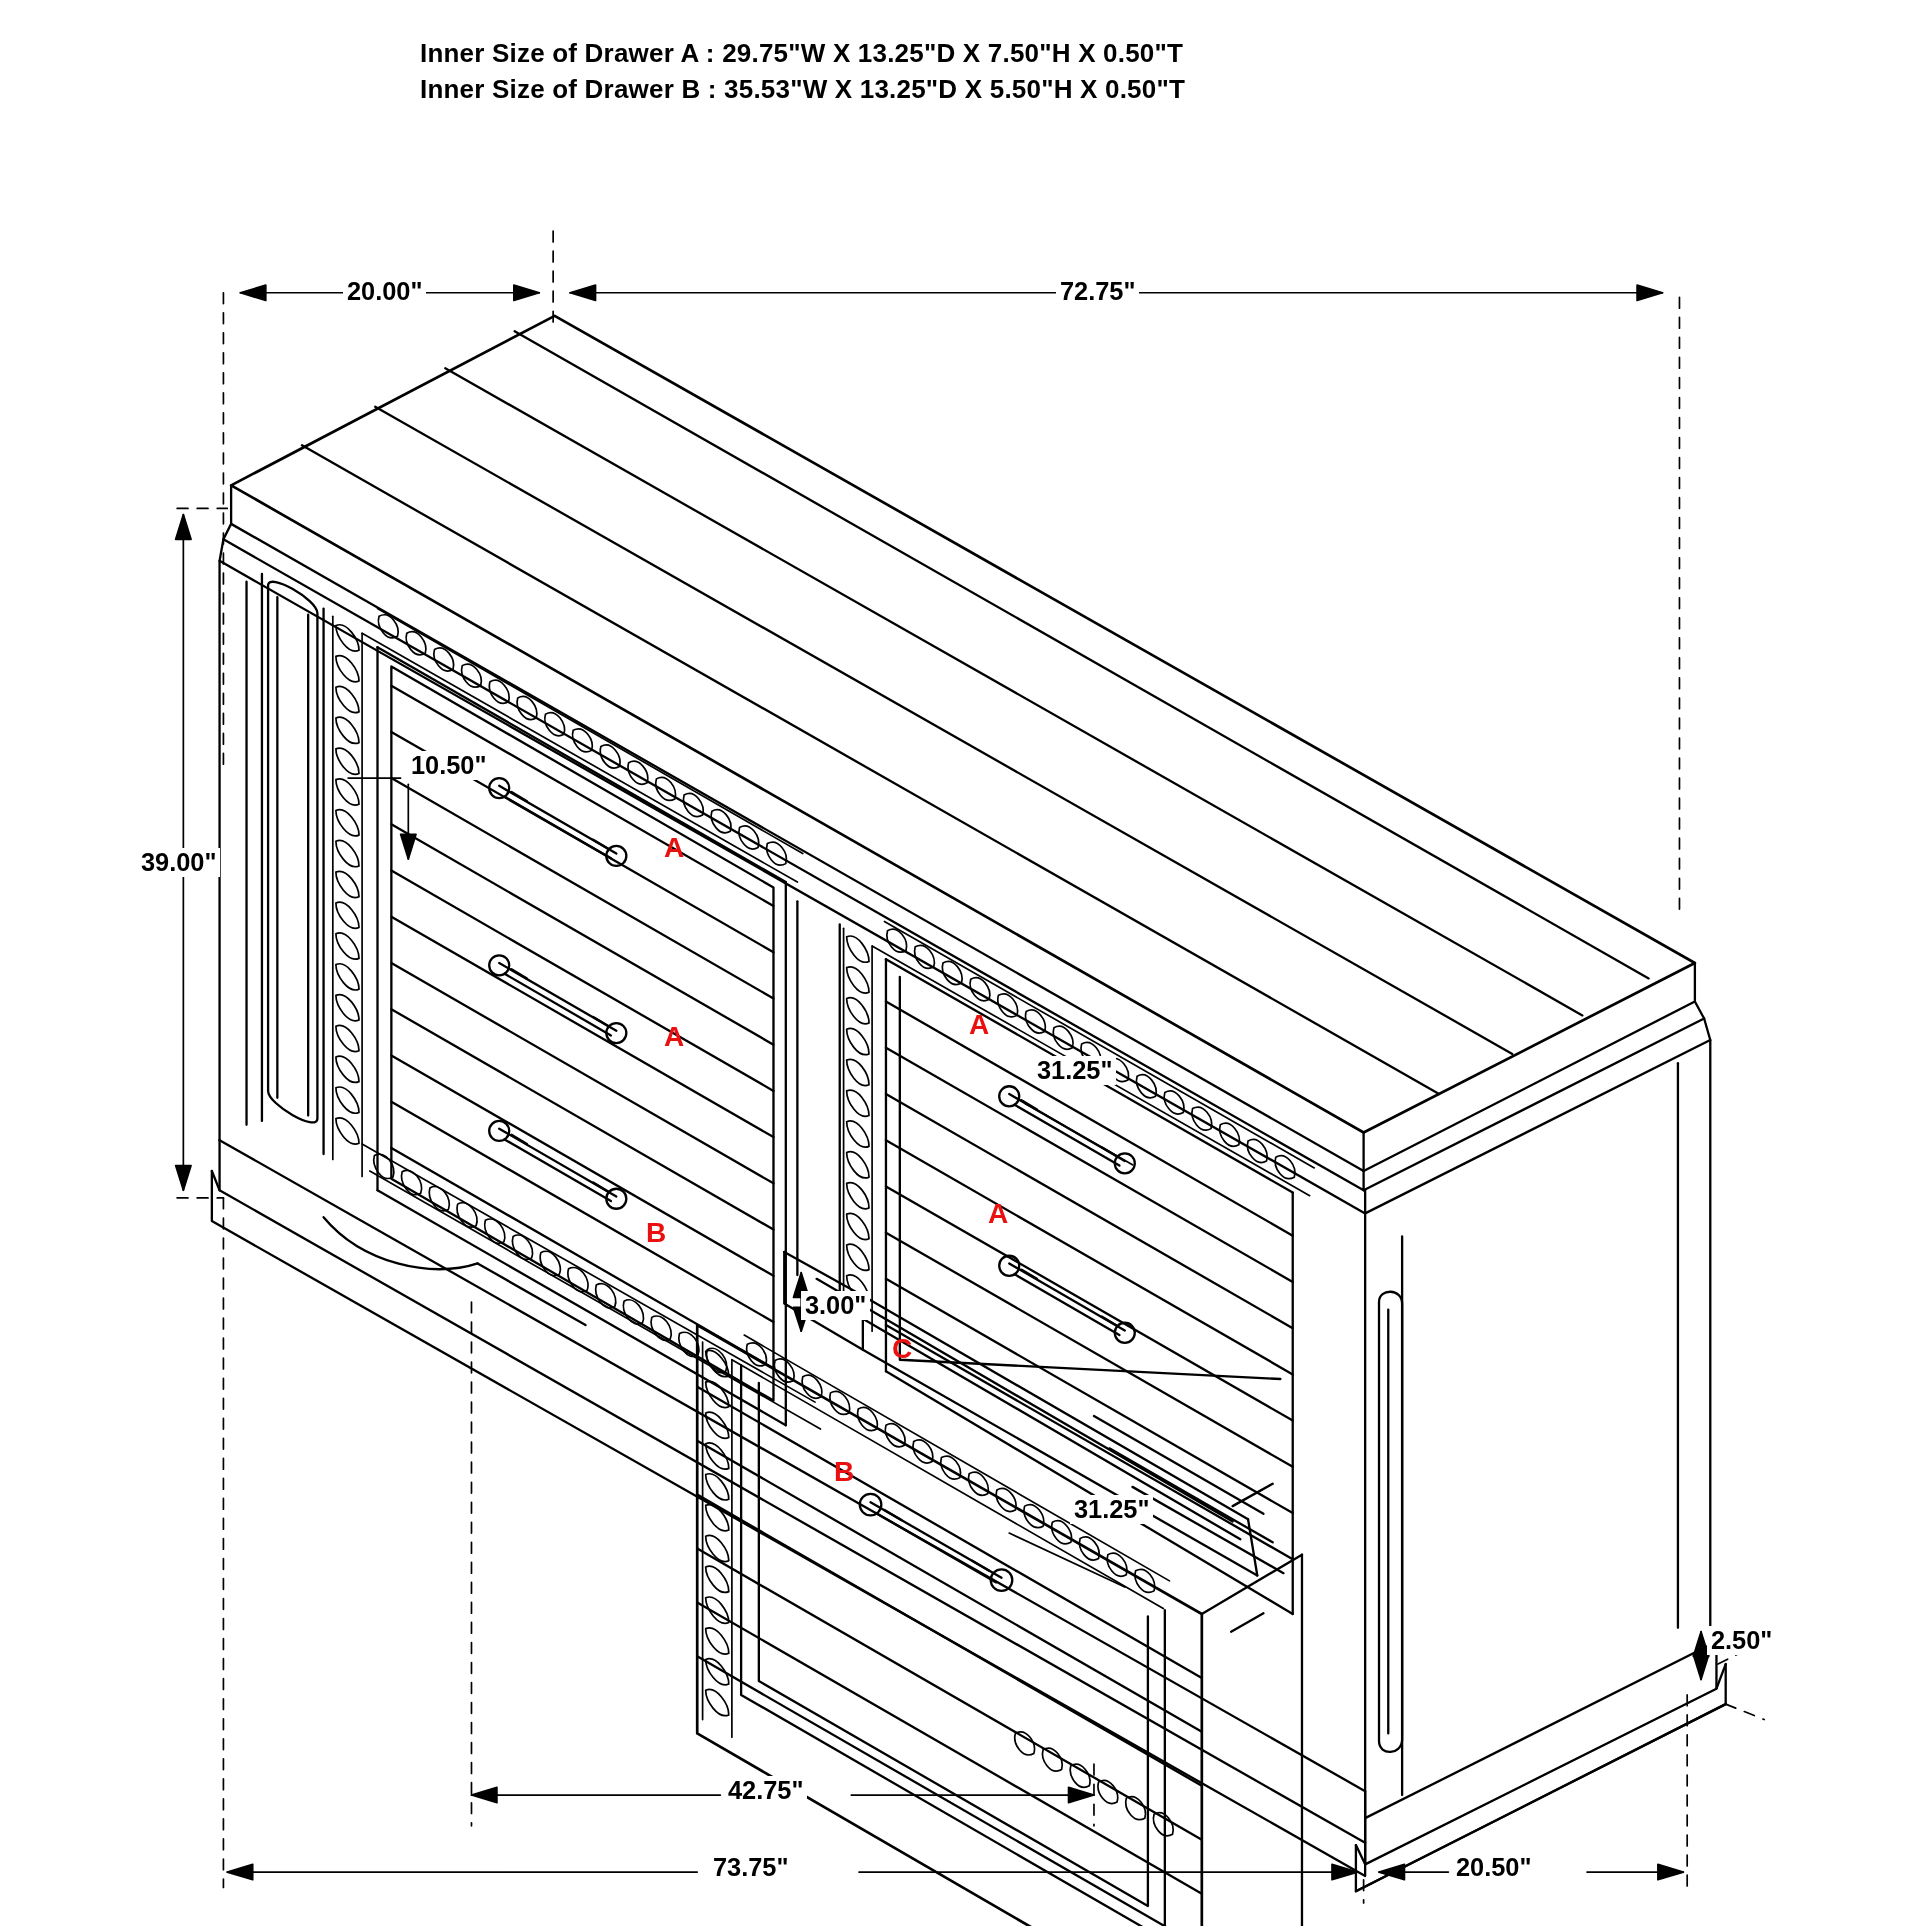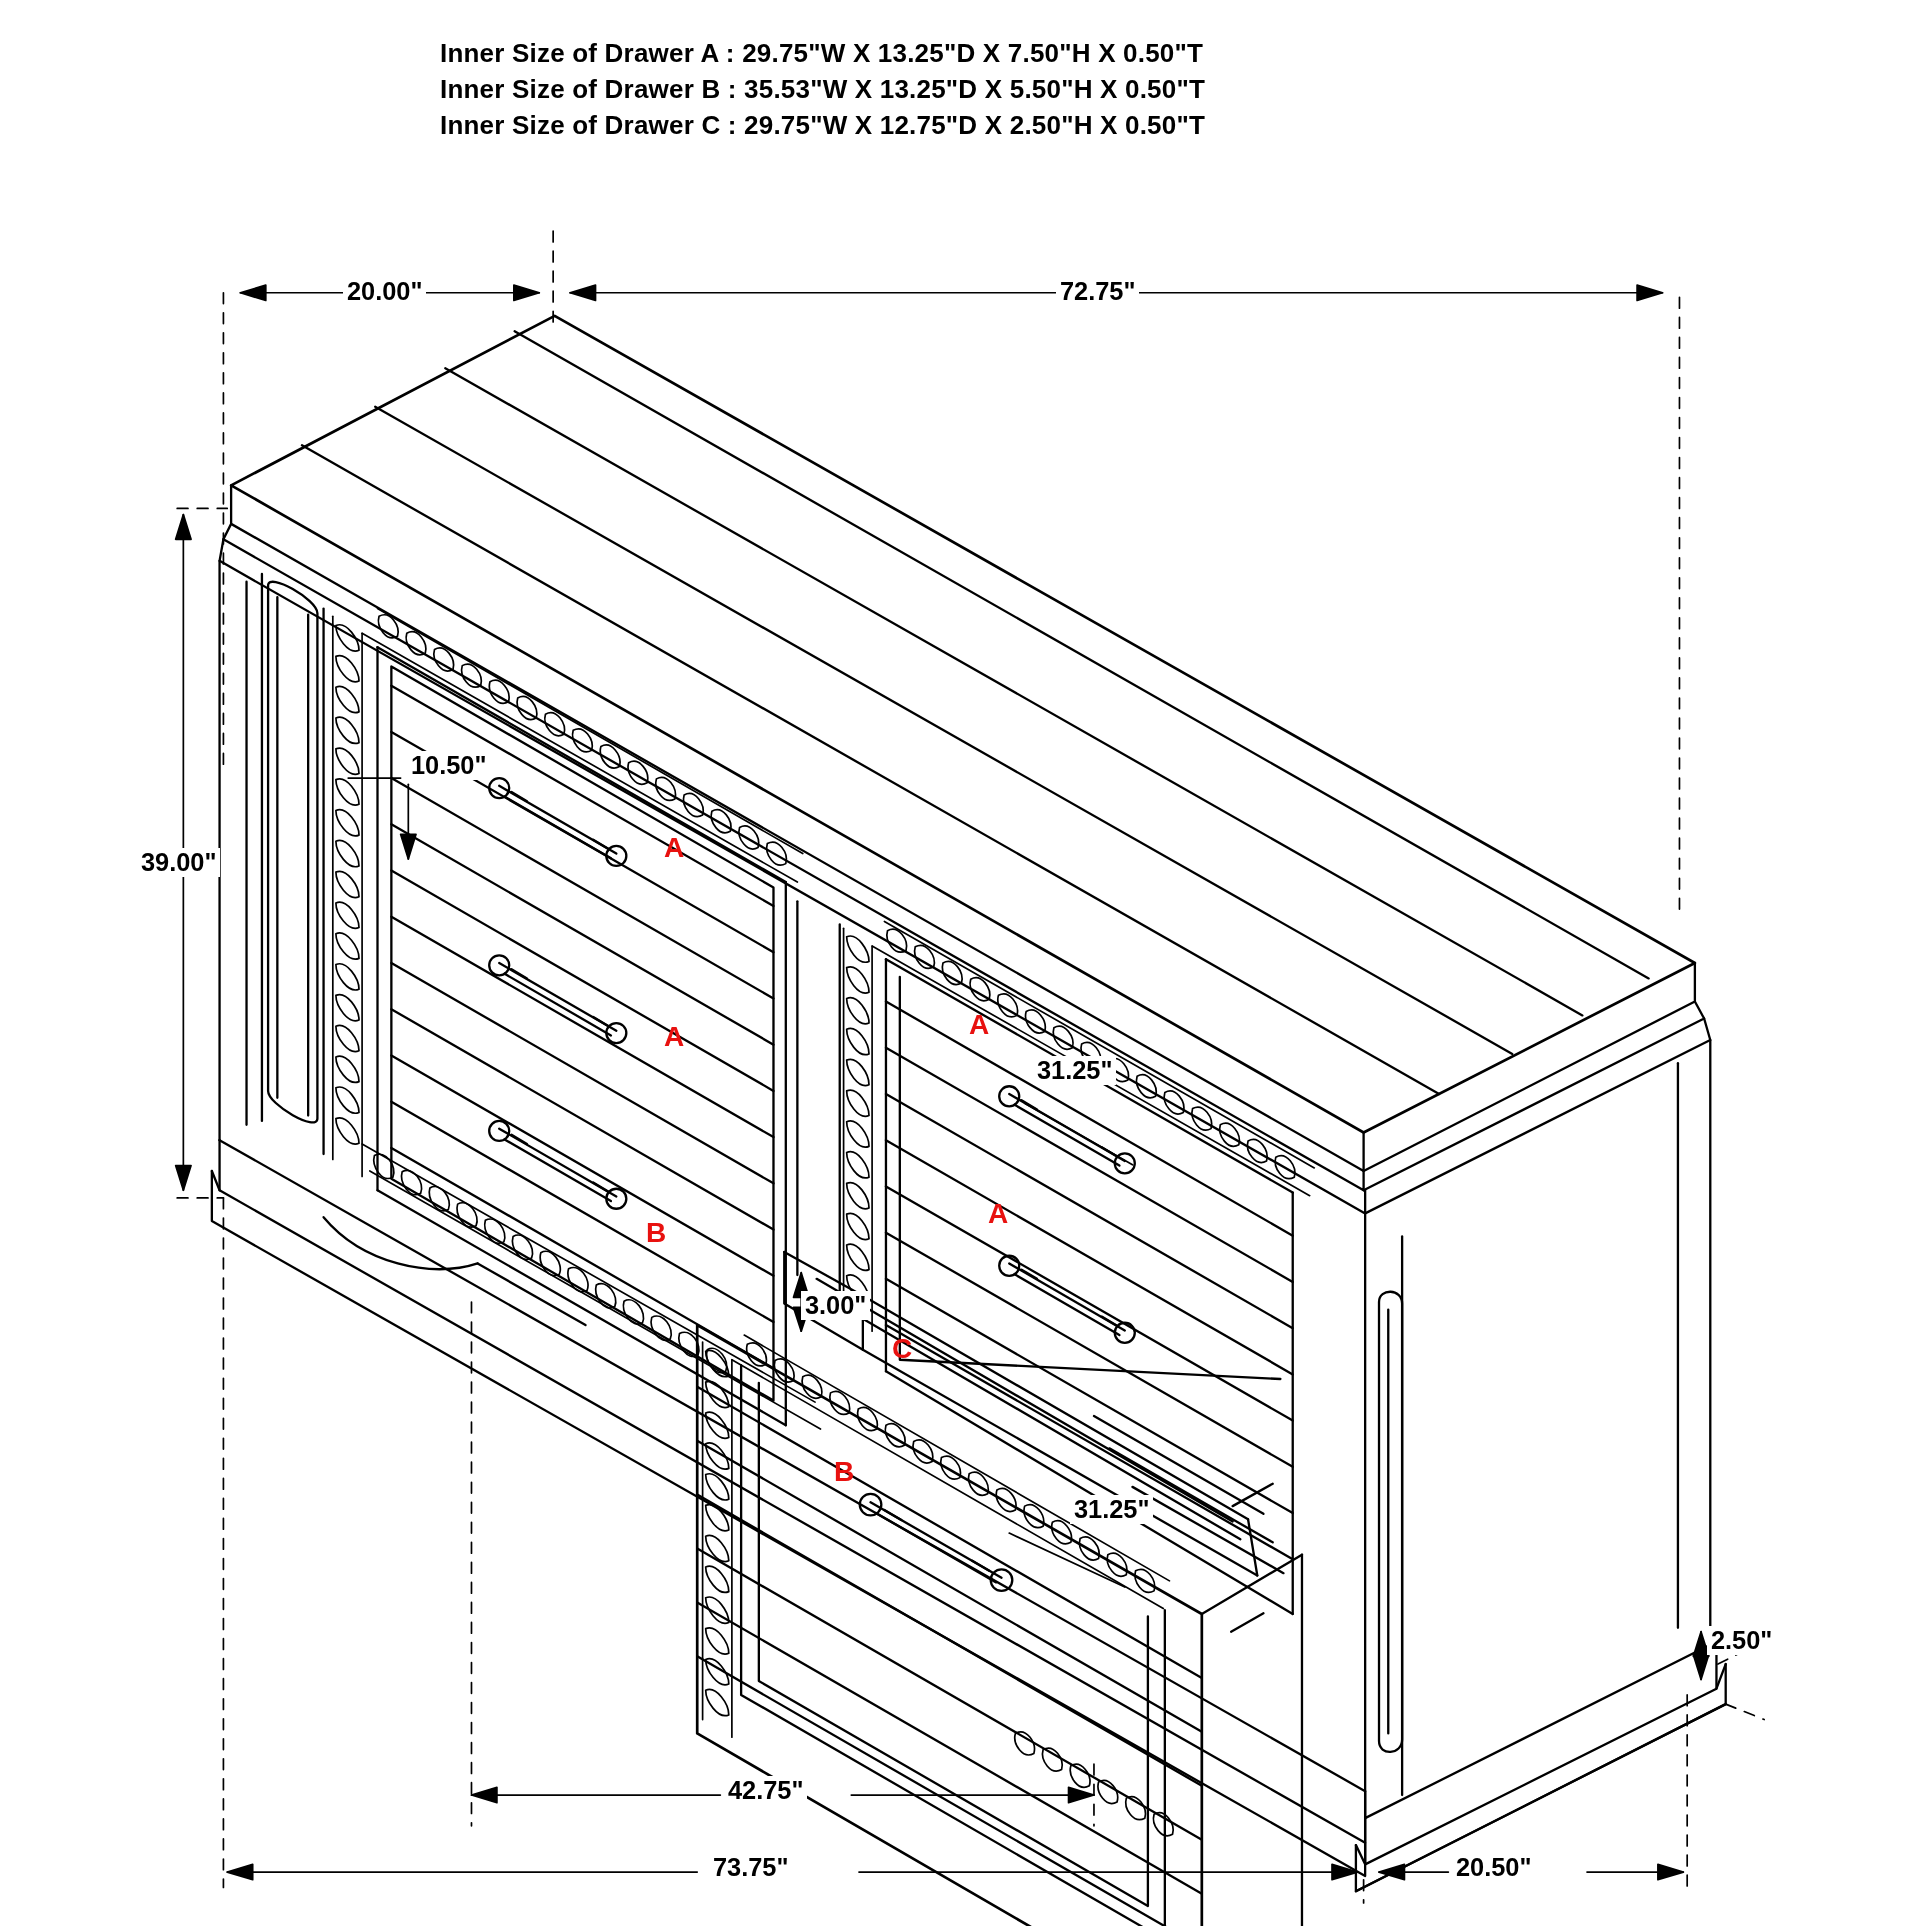--- a/index.html
+++ b/index.html
@@ -4,41 +4,40 @@
 <style>
   html,body{margin:0;padding:0;}
   body{
     width:1926px;height:1926px;background:#ffffff;
     font-family:"Liberation Sans", sans-serif;
     color:#000;overflow:hidden;position:relative;
   }
   #stage{position:absolute;left:0;top:0;width:1926px;height:1926px;}
   .spec-block{
     position:absolute;left:420px;top:35px;width:1233px;
-    font-weight:bold;font-size:26px;line-height:36px;letter-spacing:0.2px;margin-left:20px;
+    font-weight:bold;font-size:26px;line-height:36px;letter-spacing:0.2px;
   }
   .spec-line{white-space:nowrap;}
   .dim-label{
     position:absolute;font-weight:bold;font-size:25.4px;white-space:nowrap;
     background:#fff;padding:0 3.9px;
   }
   .red-letter{
     position:absolute;font-weight:bold;font-size:28px;color:#e8110f;
   }
   svg{position:absolute;left:0;top:0;}
 </style>
 </head>
 <body>
 
 <div id="stage">
 
   <div class="spec-block">
     <div class="spec-line">Inner Size of Drawer A : 29.75"W X 13.25"D X 7.50"H X 0.50"T</div>
     <div class="spec-line">Inner Size of Drawer B : 35.53"W X 13.25"D X 5.50"H X 0.50"T</div>
-    <div class="spec-line">Inner Size of Drawer C : 29.75"W X 12.75"D X 2.50"H X 0.50"T</div>
   </div>
 
   <svg width="1926" height="1926" viewBox="0 0 2500 2500">
     <g fill="none" stroke="#000" stroke-width="3" stroke-linejoin="round" stroke-linecap="round">
 
       <g>
         <path d="M300,630 L720,410 L2200,1250 L1770,1470 Z" stroke-width="3.5"></path>
 
         <path d="M392,578 L1868,1420"></path>
         <path d="M487,528 L1963,1368"></path>

